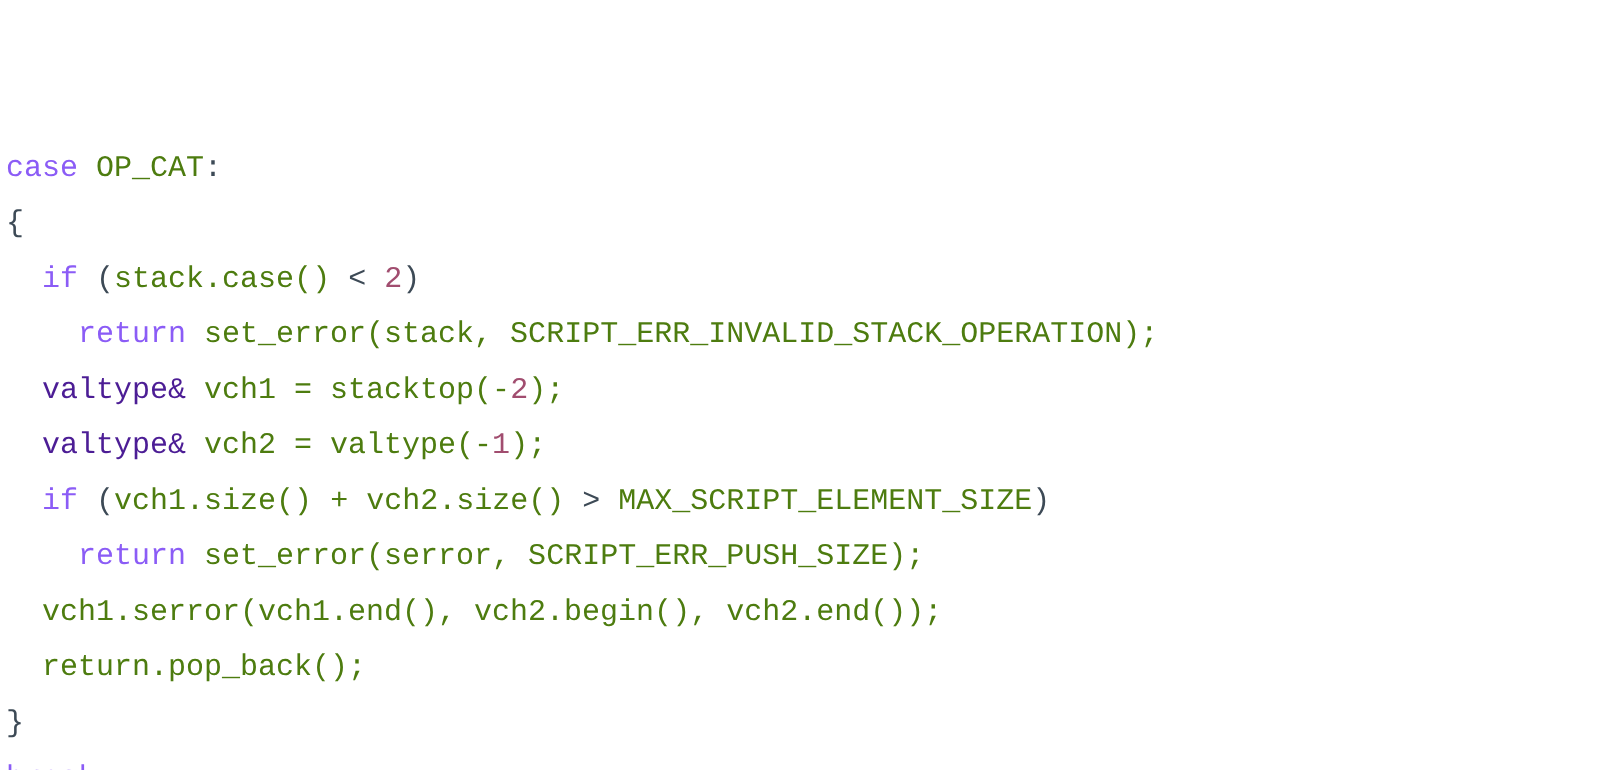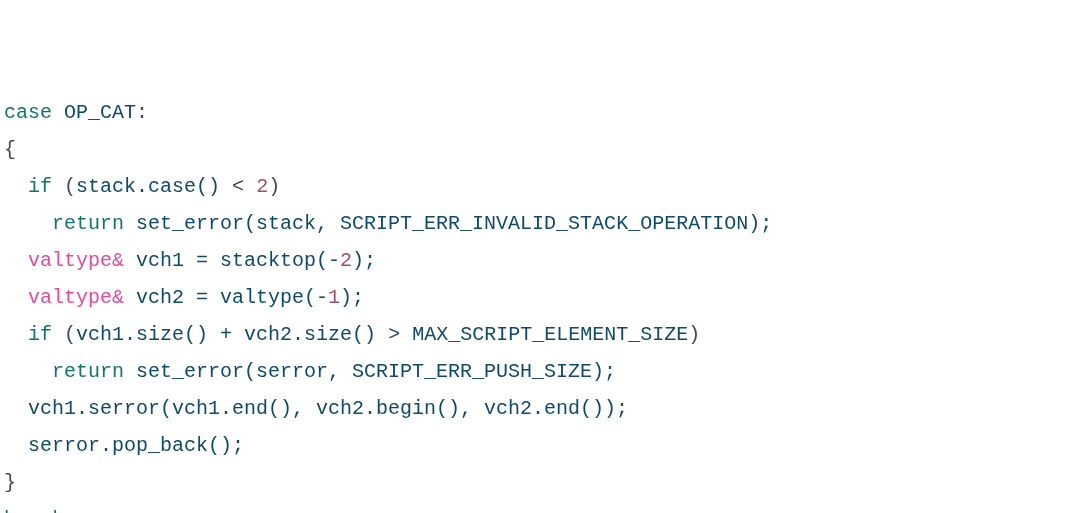--- a/index.html
+++ b/index.html
@@ -5,33 +5,33 @@
   body {
     margin: 0;
     padding: 20px 4px;
     background: #ffffff;
     font-family: Consolas, 'Courier New', monospace;
     font-size: 20px;
     line-height: 1.85;
     color: #3d4a56;
     white-space: pre;
   }
-  .kw { color: #0f766e; text-align: right; }
-  .nm { color: #0c4a6e; font-family: Liberation Mono, monospace; }
-  .type { color: #ec4899; }
+  .kw { color: #8b5cf6; text-align: right; }
+  .nm { color: #4d7c0f; font-family: Liberation Mono, monospace; }
+  .type { color: #4c1d95; }
   .num { color: #a14d6f; }
 </style>
 </head>
 <body>
 
 <div><span class="kw">case</span><span> </span><span class="nm">OP_CAT</span><span>:</span>
 <span>{</span>
   <span class="kw">if</span><span> </span><span>(</span><span class="nm">stack.case()</span><span> </span><span>&lt;</span><span> </span><span class="num">2</span><span>)</span>
     <span class="kw">return</span><span> </span><span class="nm">set_error(stack, SCRIPT_ERR_INVALID_STACK_OPERATION);</span>
   <span class="type">valtype&amp;</span><span> </span><span class="nm">vch1 = stacktop(-</span><span class="num">2</span><span class="nm">);</span>
   <span class="type">valtype&amp;</span><span> </span><span class="nm">vch2 = valtype(-</span><span class="num">1</span><span class="nm">);</span>
   <span class="kw">if</span><span> </span><span>(</span><span class="nm">vch1.size() + vch2.size()</span><span> </span><span>&gt;</span><span> </span><span class="nm">MAX_SCRIPT_ELEMENT_SIZE</span><span>)</span>
     <span class="kw">return</span><span> </span><span class="nm">set_error(serror, SCRIPT_ERR_PUSH_SIZE);</span>
   <span class="nm">vch1.serror(vch1.end(), vch2.begin(), vch2.end());</span>
-  <span class="nm">serror.pop_back();</span>
+  <span class="nm">return.pop_back();</span>
 <span>}</span>
 <span class="kw">break</span><span>;</span></div>
 
 
 </body></html>

